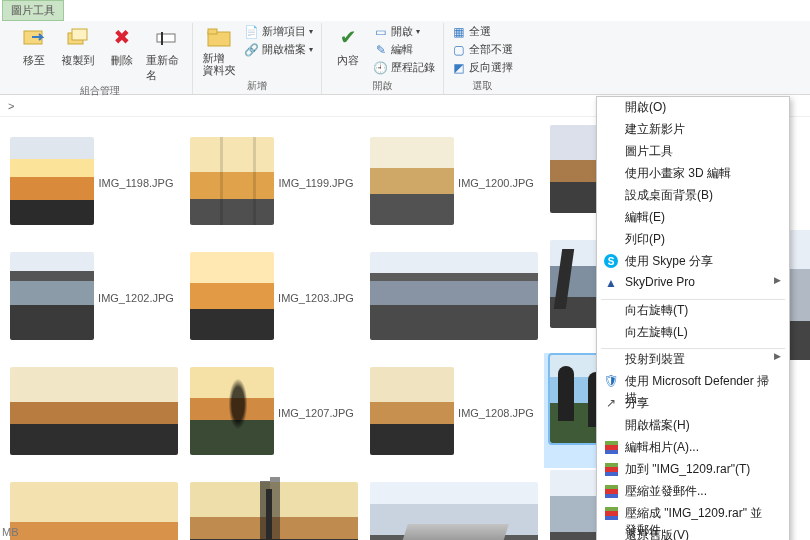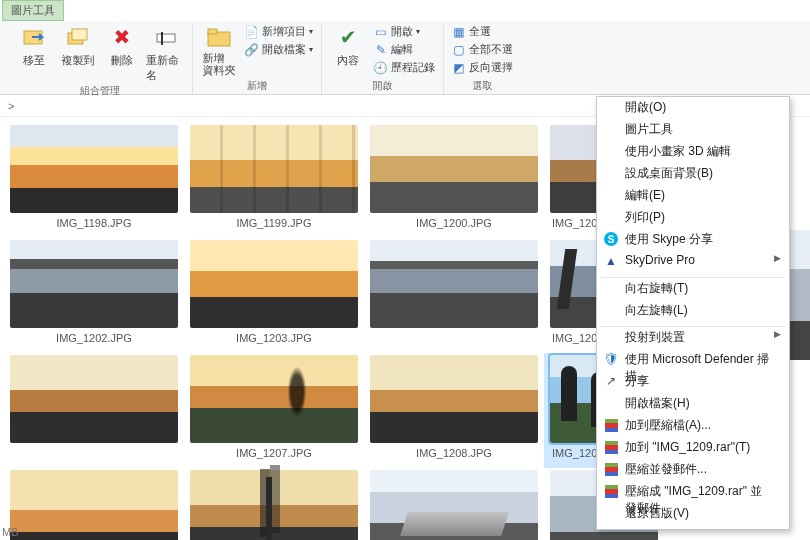--- a/index.html
+++ b/index.html
@@ -12,21 +12,21 @@
 .r-big { display: flex; flex-direction: column; align-items: center; width: 40px; font-size: 11px; color: #444; cursor: pointer; gap: 2px; }
 .r-big .ico { width: 28px; height: 28px; display: flex; align-items: center; justify-content: center; font-size: 20px; }
 .r-col { display: flex; flex-direction: column; gap: 1px; font-size: 11px; color: #444; }
 .r-col > div { display: flex; align-items: center; gap: 3px; cursor: pointer; padding: 1px 2px; white-space: nowrap; }
 .r-col .sico { width: 14px; height: 14px; display: inline-flex; align-items: center; justify-content: center; font-size: 12px; }
 .rlabel { font-size: 10px; color: #666; text-align: center; padding: 1px 0; }
 .breadcrumb { height: 22px; border-bottom: 1px solid #eee; display: flex; align-items: center; padding: 0 8px; font-size: 11px; color: #666; justify-content: space-between; }
 .bc-left { display: flex; align-items: center; gap: 4px; }
 .bc-right { display: flex; align-items: center; gap: 6px; color: #888; }
 .grid { padding: 6px 4px; display: flex; flex-wrap: wrap; align-content: flex-start; gap: 0; height: 425px; overflow: hidden; }
-.cell { width: 180px; height: 115px; display: flex; flex-direction: column; align-items: center; justify-content: flex-start; padding: 2px 6px; }
+.cell { width: 180px; height: 115px; display: flex; flex-direction: row; align-items: center; justify-content: flex-start; padding: 2px 6px; }
 .thumb { width: 100%; height: 88px; border-radius: 2px; }
 .cell.rightcut .thumb { width: calc(100% - 60px); align-self: flex-start; }
 .cap { font-size: 11px; color: #555; margin-top: 4px; text-align: center; width: 100%; white-space: nowrap; overflow: hidden; }
 .cell.rightcut .cap { align-self: flex-start; text-align: left; padding-left: 2px; width: calc(100% - 60px); }
 .cell.sel { background: #cde8ff; }
 .cell.sel .thumb { outline: 2px solid #7dbcf0; }
 
 
 .g1 { background: linear-gradient(to top, #2b2b2b 0 28%, #d98b3b 28% 55%, #fbe39a 55% 75%, #e0e6ee 75% 100%); }
 .g2 { background: linear-gradient(to top, #4f4f4f 0 30%, #e0a24a 30% 60%, #f6e4b2 60% 100%); position: relative; }
@@ -260,20 +260,23 @@
     </div>
   </div>
 
 <div class="floatimg g17"></div>
 
 <div class="ctx" id="ctx">
     <div class="itm">
       <span>開啟(O)</span>
     </div>
     <div class="itm">
+      <span>建立新影片</span>
+    </div>
+    <div class="itm">
       <span>圖片工具</span>
     </div>
     <div class="itm">
       <span>使用小畫家 3D 編輯</span>
     </div>
     <div class="itm">
       <span>設成桌面背景(B)</span>
     </div>
     <div class="itm">
       <span>編輯(E)</span>
@@ -318,21 +321,21 @@
       </span>
       <span>分享</span>
     </div>
     <div class="itm">
       <span>開啟檔案(H)</span>
     </div>
     <div class="itm">
       <span class="ico">
         <span style="display:inline-block;width:13px;height:13px;background:linear-gradient(#7a4 0 33%,#d33 33% 66%,#46c 66% 100%)"></span>
       </span>
-      <span>加到壓縮檔(A)...</span>
+      <span>編輯相片(A)...</span>
     </div>
     <div class="itm">
       <span class="ico">
         <span style="display:inline-block;width:13px;height:13px;background:linear-gradient(#7a4 0 33%,#d33 33% 66%,#46c 66% 100%)"></span>
       </span>
       <span>加到 "IMG_1209.rar"(T)</span>
     </div>
     <div class="itm">
       <span class="ico">
         <span style="display:inline-block;width:13px;height:13px;background:linear-gradient(#7a4 0 33%,#d33 33% 66%,#46c 66% 100%)"></span>

